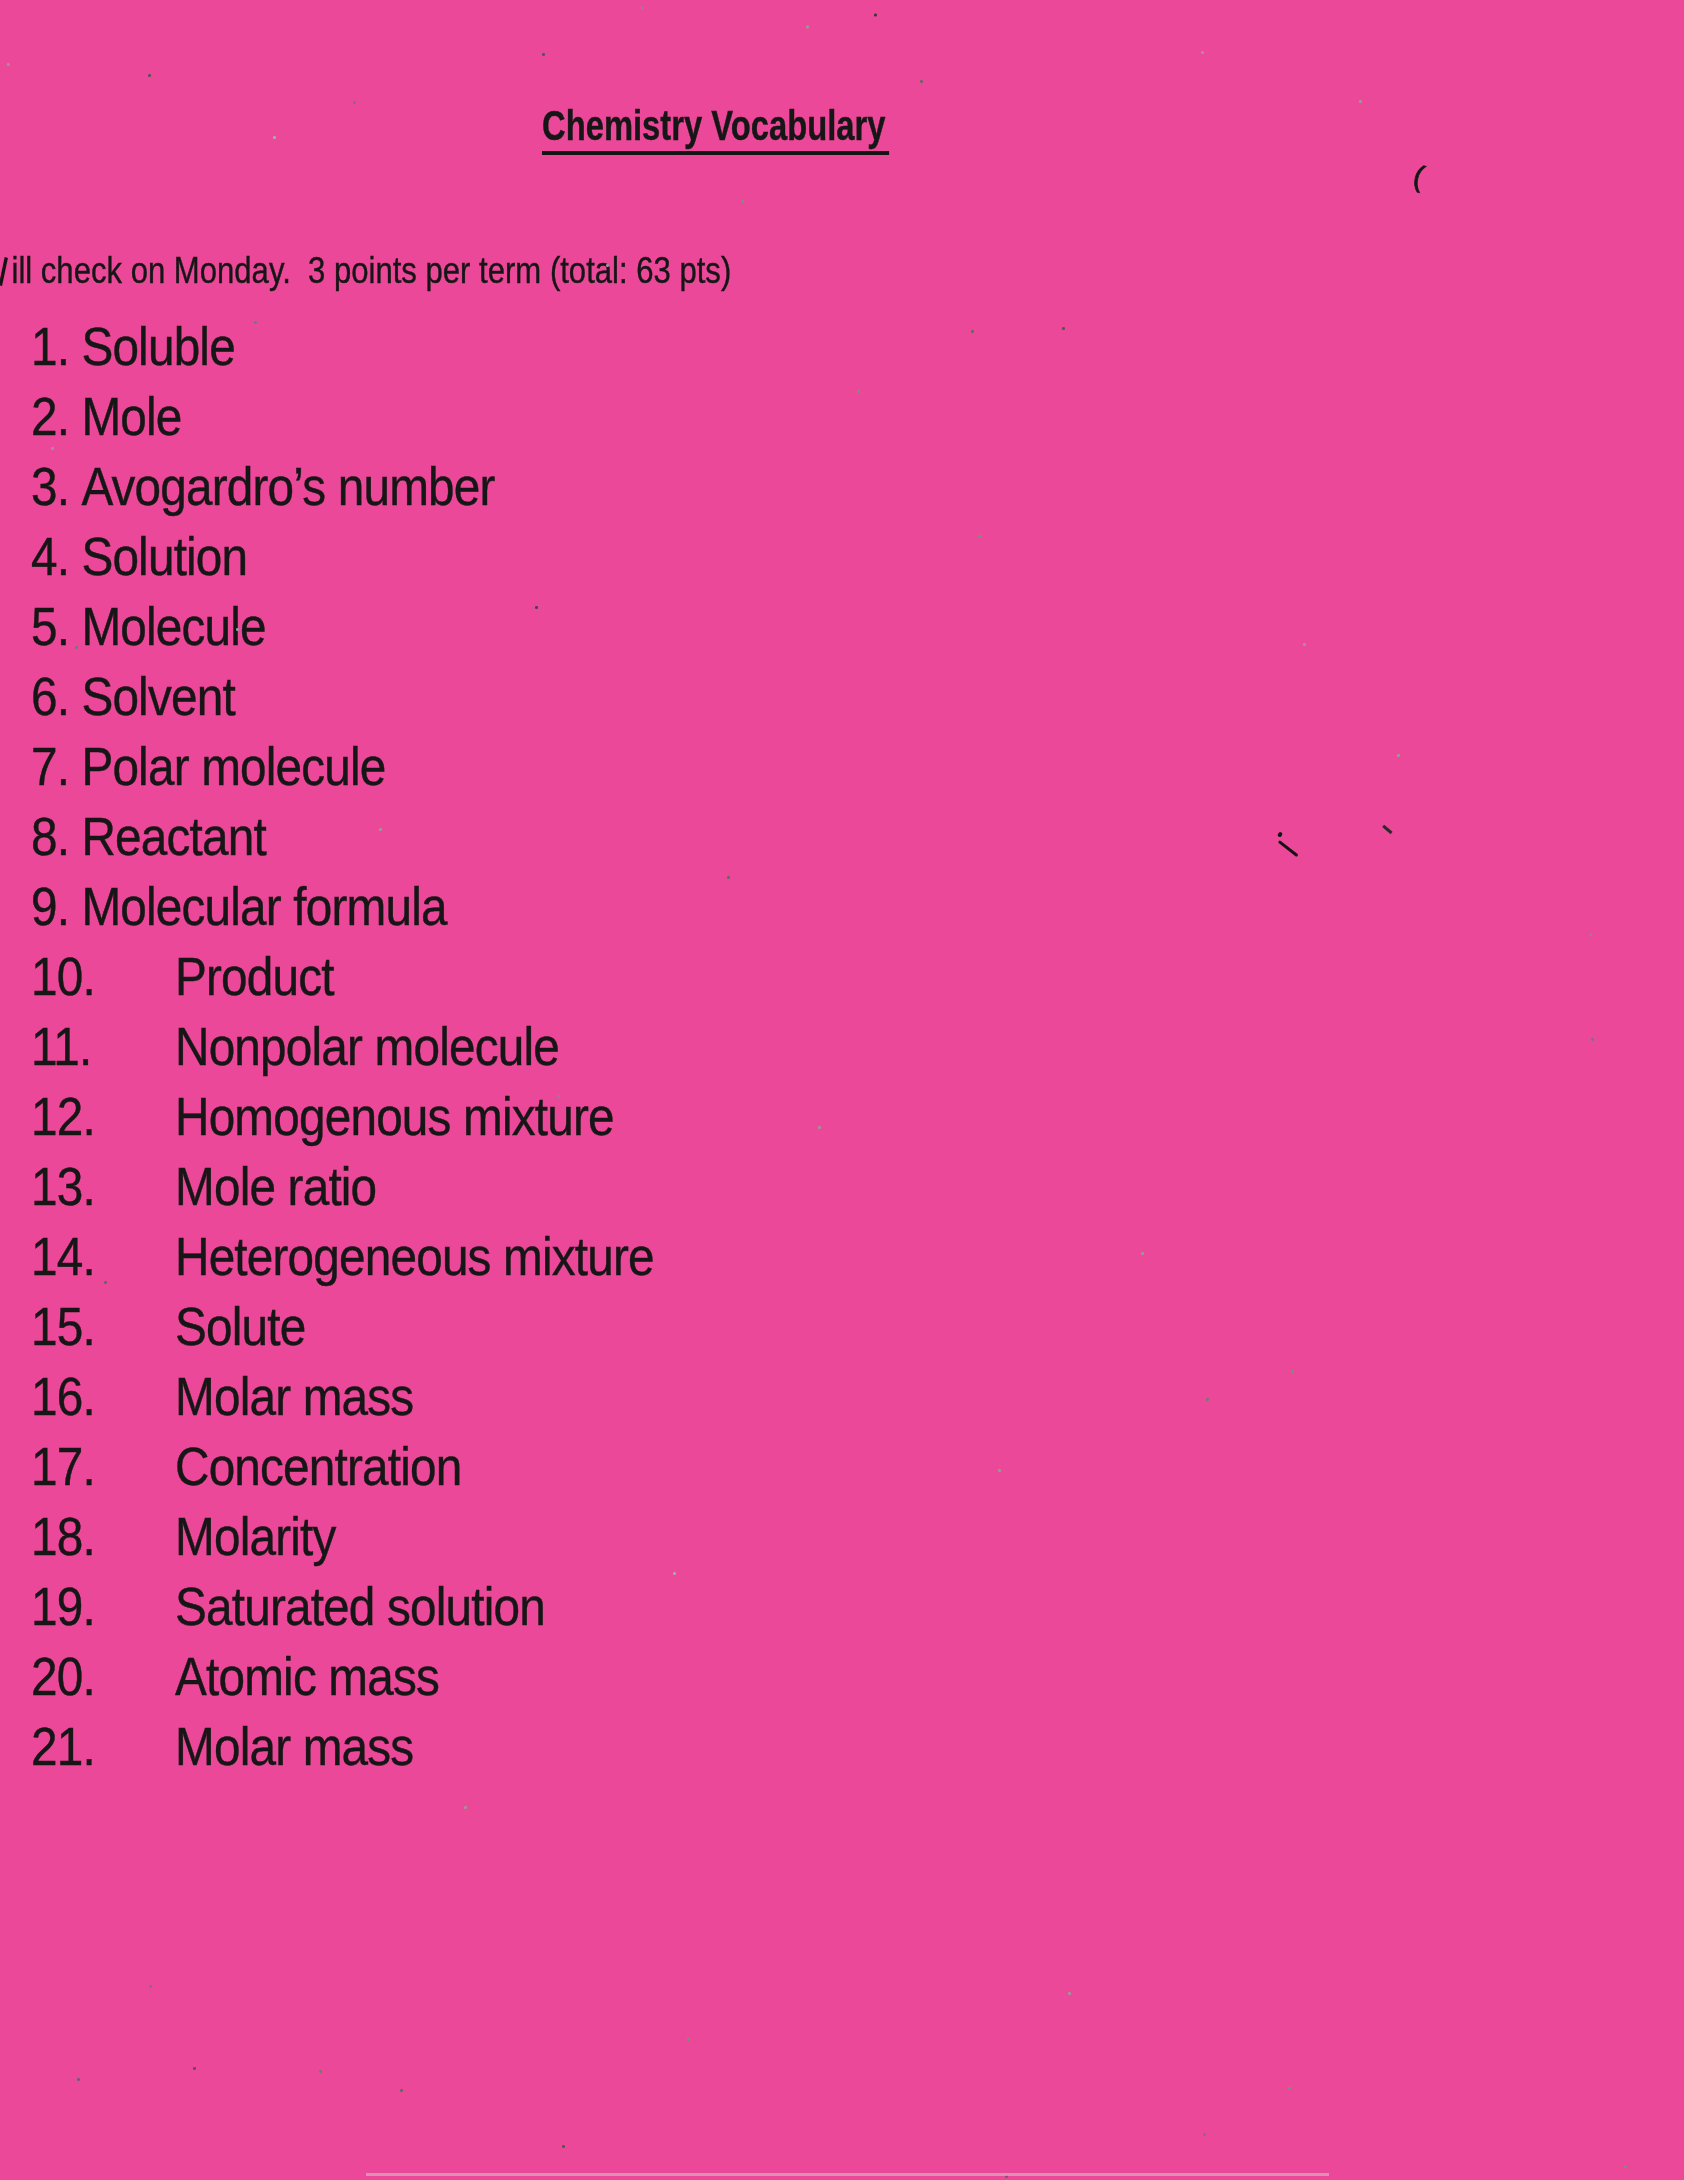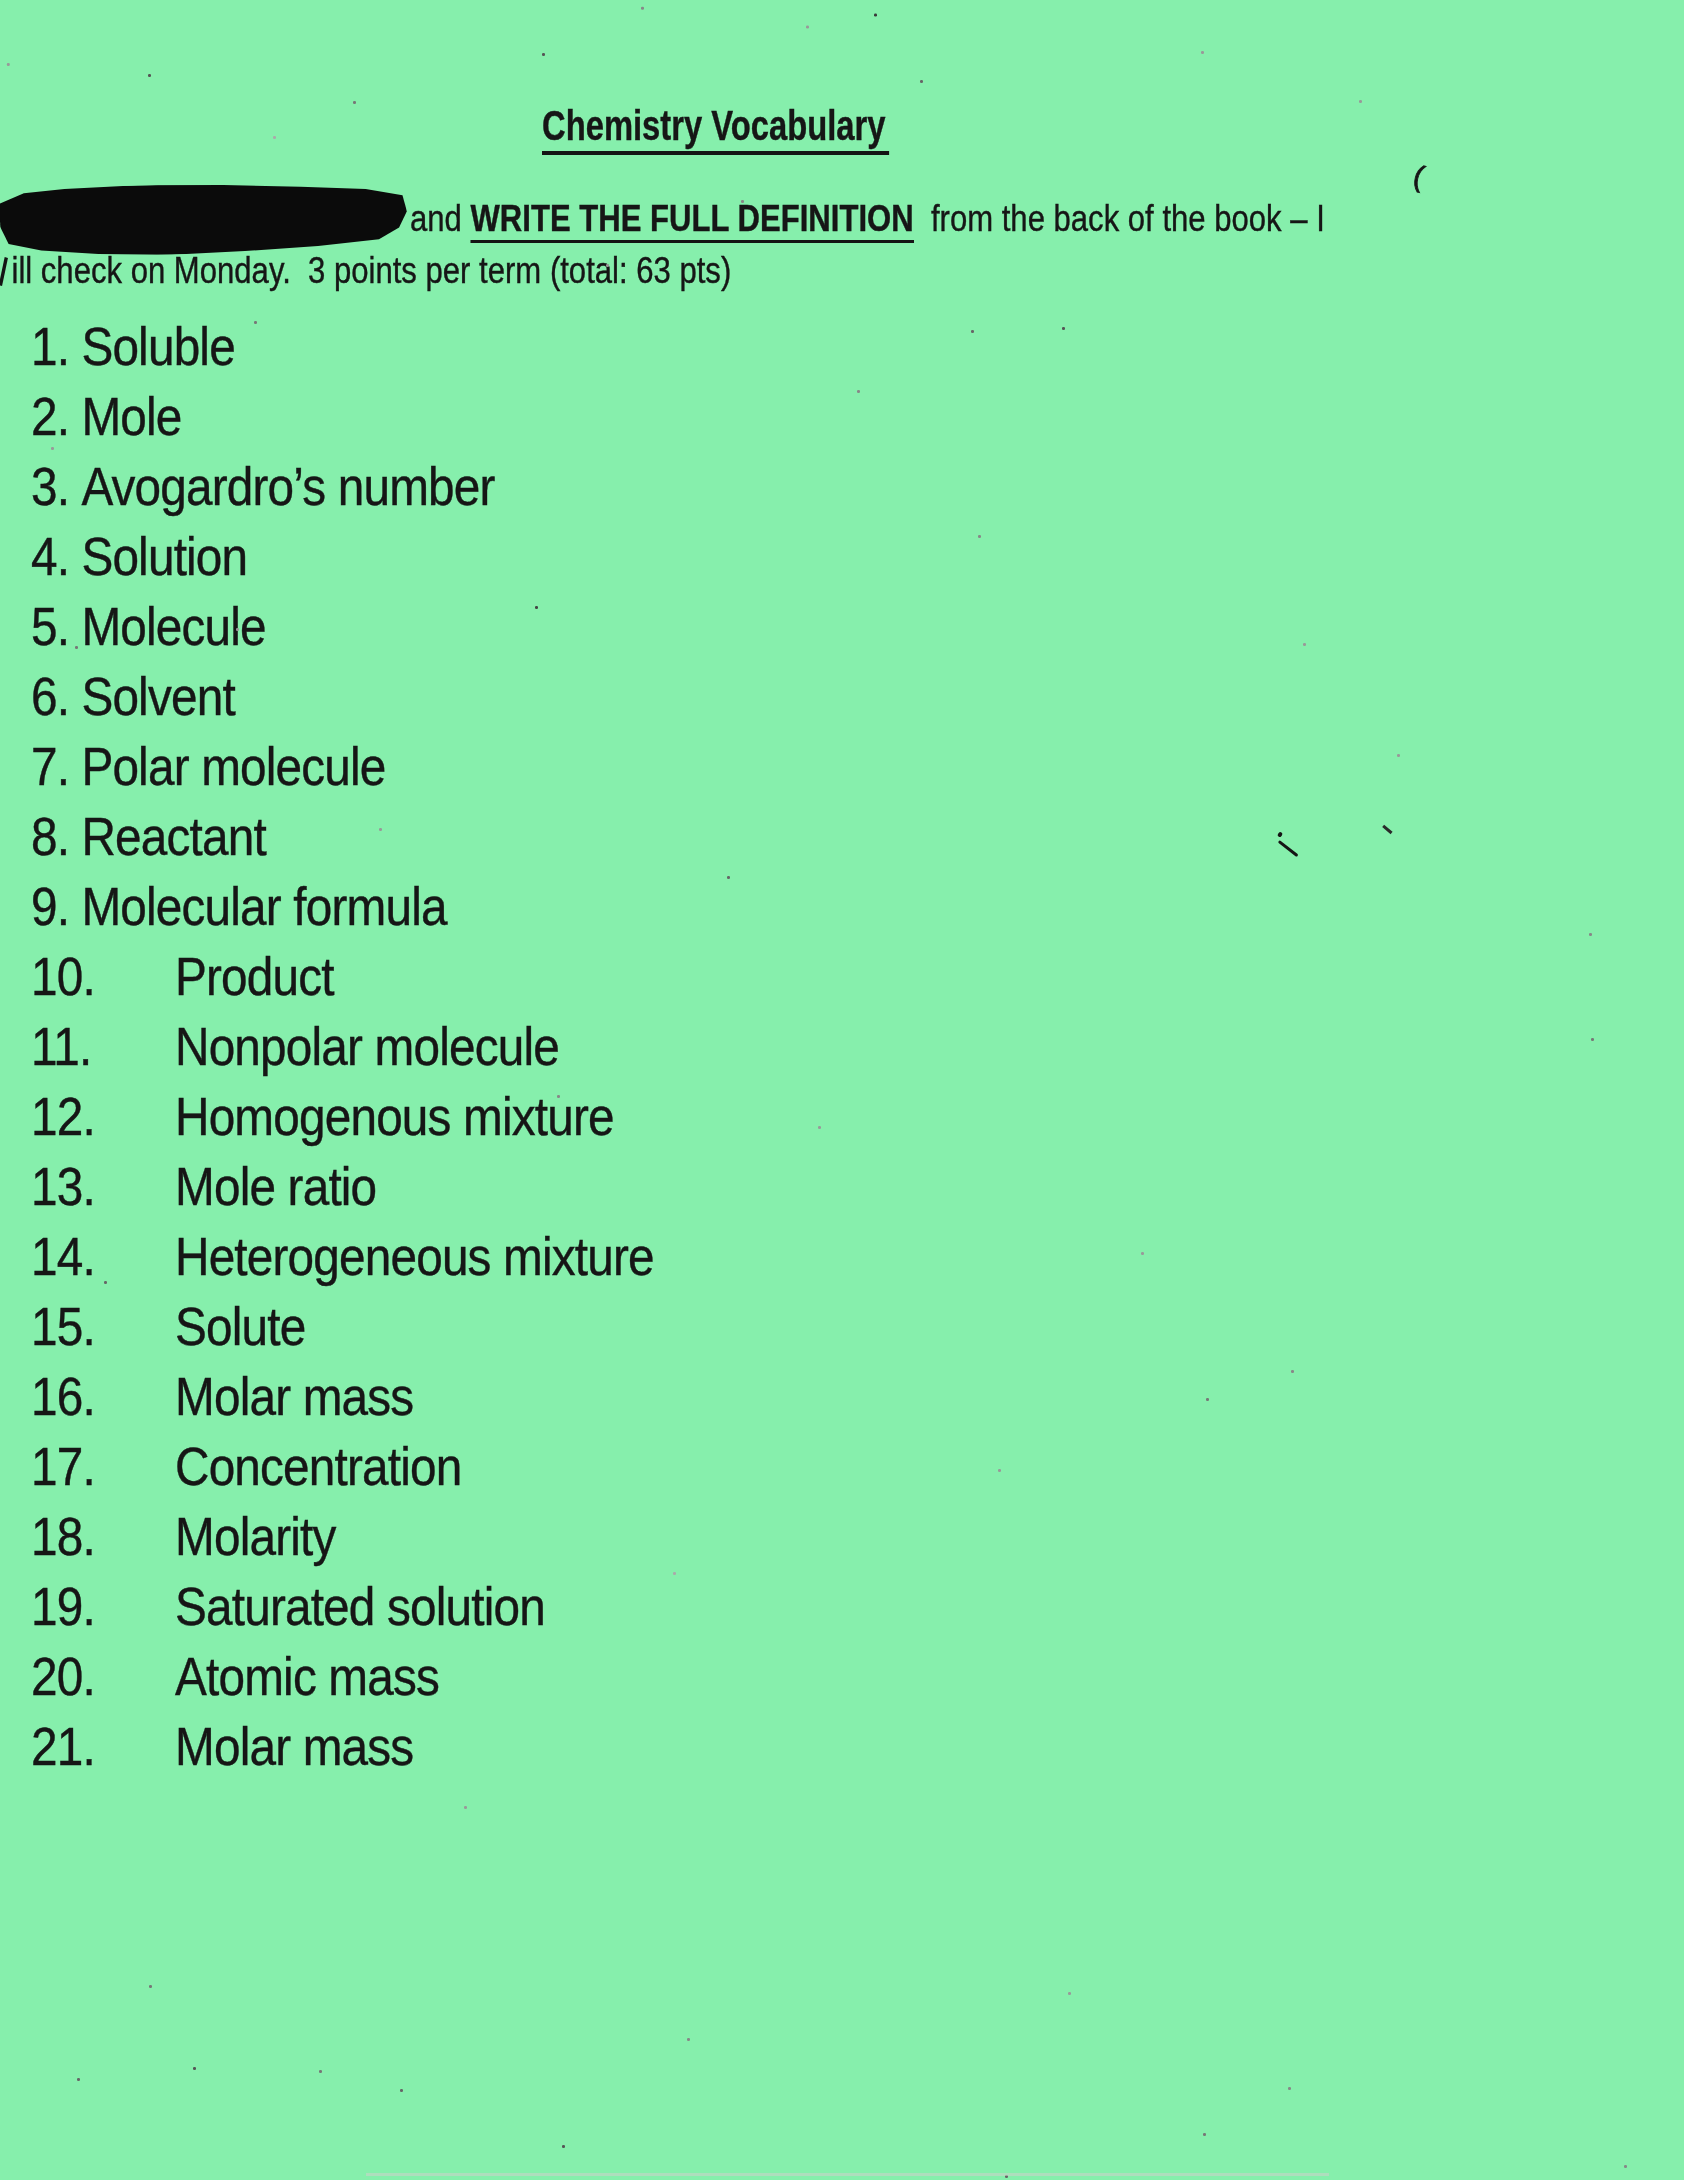--- a/index.html
+++ b/index.html
@@ -1,19 +1,19 @@
 <!DOCTYPE html>
 <html style="font-size:13.6px"><head>
 <meta charset="utf-8">
 <style>
   html,body { margin:0; padding:0; background:#e8e8e6; }
   .page {
     position:relative;
     width:1685px; height:2181px;
-    background:#86efac;
+    background:#ec4899;
     overflow:hidden;
     font-family:"Liberation Sans", sans-serif;
     color:#161616;
     -webkit-text-stroke:0.4px #161616;
   }
 
   
   .title {
     position:absolute; left:542px; top:104px;
     display:inline-block;
@@ -106,24 +106,20 @@
     background:#cfcfcc; opacity:.55;
   }
 </style>
 </head>
 <body>
 
 <div class="page">
 
   <div class="title">Chemistry Vocabulary</div>
 
-  <div class="instr1">
-    <div class="redaction"></div>
-    <span class="instr1-text"><span>and </span><span class="emph">WRITE THE FULL DEFINITION</span><span>  from the back of the book – I</span></span>
-  </div>
 
   <div class="instr2">
     <span class="cut-mark"></span>
     <span>ill check on Monday.  3 points per term (total: 63 pts)</span>
   </div>
 
   <div class="list">
     <div class="row"><span class="num">1.</span><span class="term">Soluble</span></div>
 
     <div class="row"><span class="num">2.</span><span class="term">Mole</span></div>

